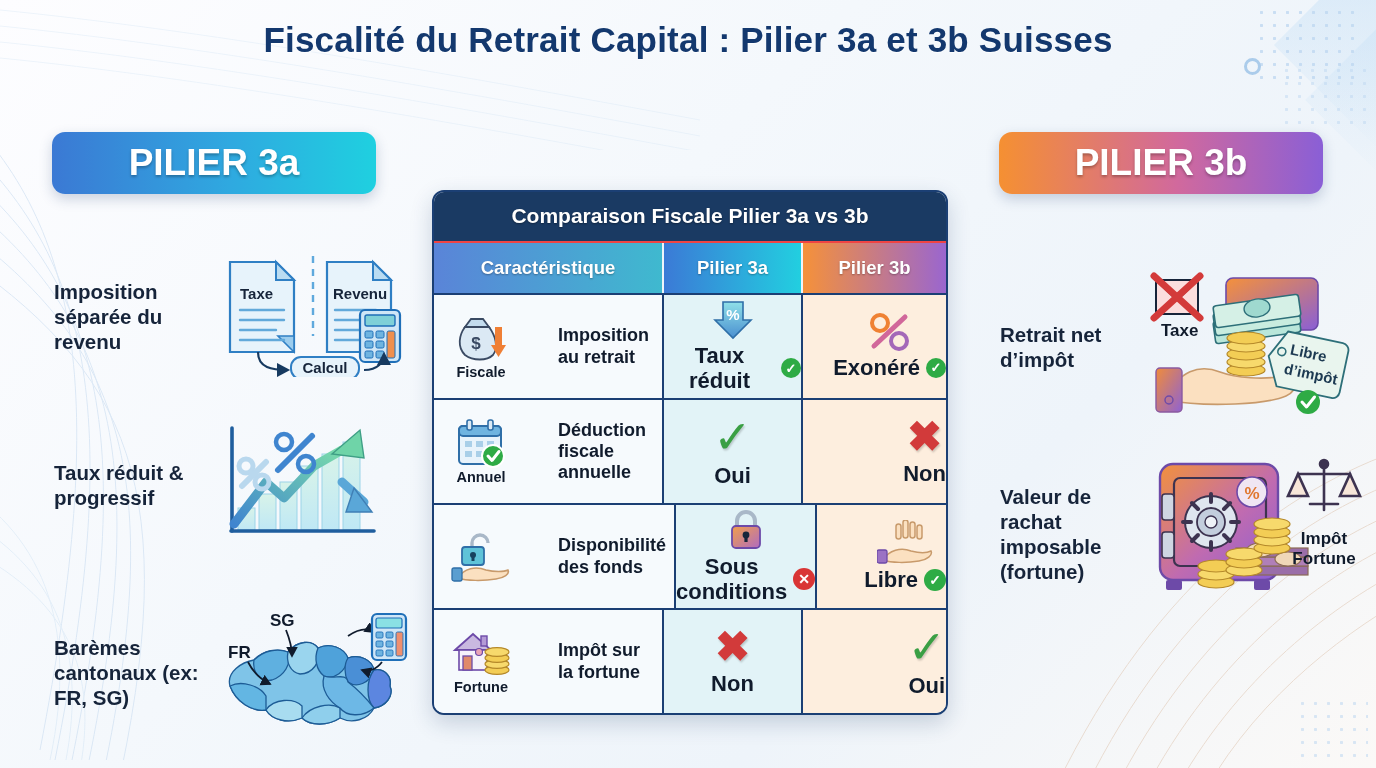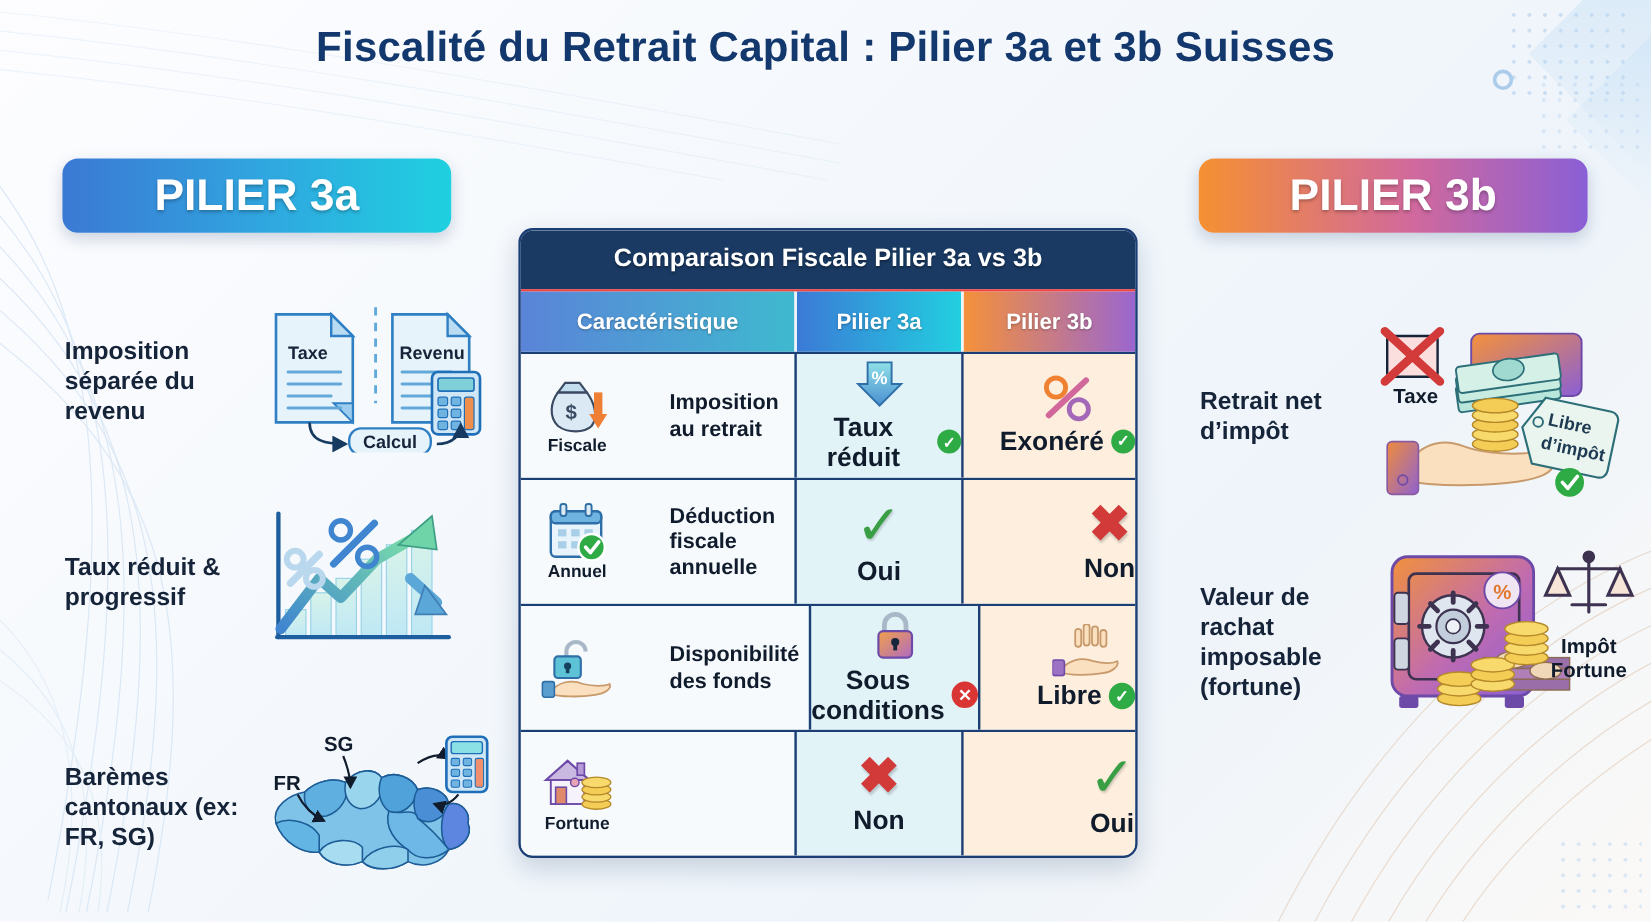--- a/index.html
+++ b/index.html
@@ -616,20 +616,21 @@
           <circle cx="28" cy="24" r="3.5" fill="#e9a3b6" stroke="#6d4aa8" stroke-width="1.2"></circle>
           <g stroke="#b5892a" stroke-width="1.1">
             <ellipse cx="46" cy="42" rx="12" ry="4.4" fill="#f3cd55"></ellipse>
             <ellipse cx="46" cy="36" rx="12" ry="4.4" fill="#f7d96c"></ellipse>
             <ellipse cx="46" cy="30" rx="12" ry="4.4" fill="#f3cd55"></ellipse>
             <ellipse cx="46" cy="24" rx="12" ry="4.4" fill="#f7d96c"></ellipse>
           </g>
         </svg>
         <div class="cap">Fortune</div>
       </div>
+      <div class="feat-desc">Impôt sur la fortune</div>
     </div>
     <div class="cell c-3a">
       <div class="val">
         <div class="bigx">✖</div>
         <div class="val-txt">Non</div>
       </div>
     </div>
     <div class="cell c-3b">
       <div class="val">
         <div class="bigchk">✓</div>

